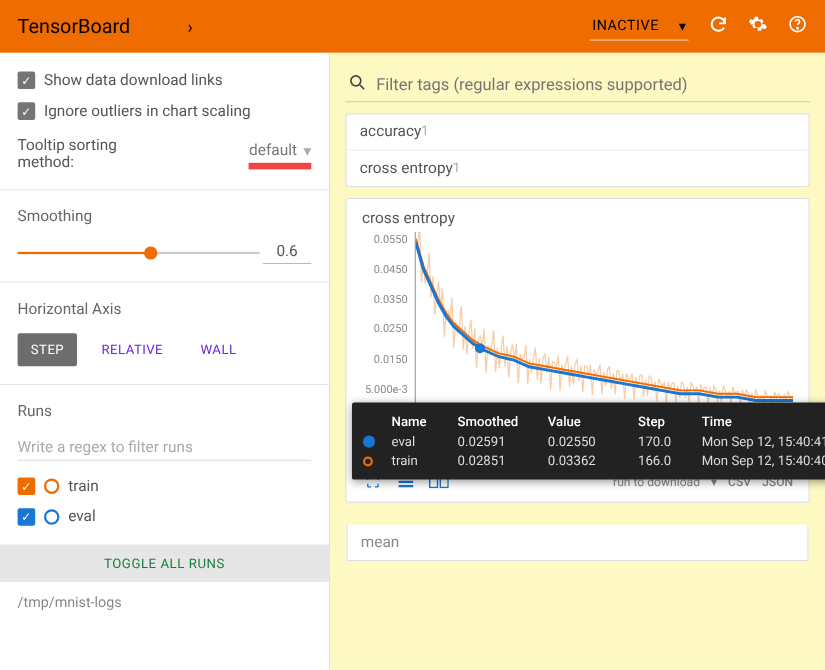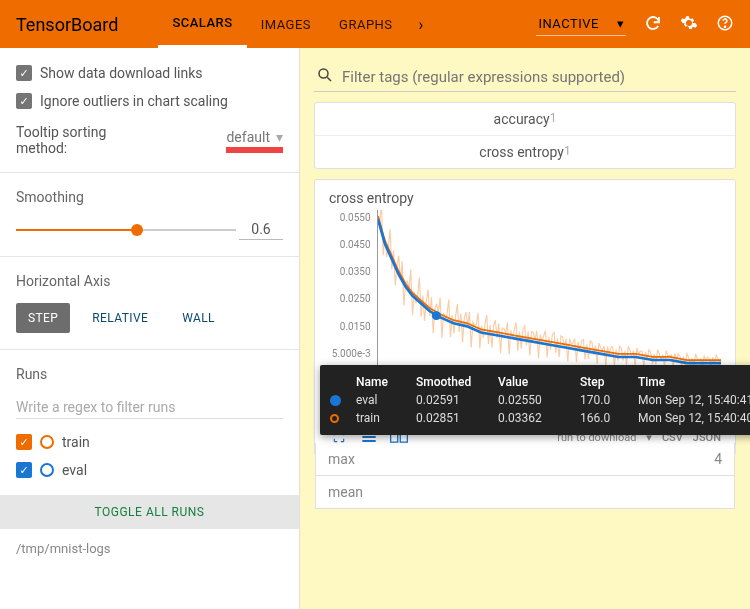--- a/index.html
+++ b/index.html
@@ -23,34 +23,34 @@
 .select{display:flex;align-items:center;gap:6px;border-bottom:6px solid #ef4444;padding:2px 0;cursor:pointer;color:#777}
 .hr{border:none;border-top:1px solid #e5e5e5;margin:10px -16px}
 .sec-title{color:#666;margin-bottom:8px}
 .slider-row{display:flex;align-items:flex-end;gap:3px}
 .slider{position:relative;flex:1;height:20px}
 .track{position:absolute;top:9px;left:0;right:0;height:2px;background:#ccc}
 .track-fill{position:absolute;top:9px;left:0;width:55%;height:2px;background:#ef6c00}
 .thumb{position:absolute;top:4px;left:55%;transform:translateX(-50%);width:12px;height:12px;border-radius:50%;background:#ef6c00;cursor:pointer}
 .sval{border-bottom:1px solid #bbb;width:44px;text-align:center;padding:2px}
 .axis-btns{display:flex;gap:10px}
-.axis-btn{padding:8px 12px;font-size:12px;letter-spacing:0.4px;cursor:pointer;color:#0c4a6e;border-radius:2px}
+.axis-btn{padding:8px 12px;font-size:12px;letter-spacing:0.4px;cursor:pointer;color:#6d28d9;border-radius:2px}
 .axis-btn.active{background:#6d6d6d;color:#fff}
 .regex{color:#aaa;border-bottom:1px solid #ddd;padding:3px 0;margin-bottom:6px}
 .runrow{display:flex;align-items:center;gap:8px;padding:3px 0}
 .ring{width:14px;height:14px;border-radius:50%;border:2px solid}
 .ring.orange{border-color:#ef6c00}
 .ring.blue{border-color:#1976d2}
 .toggle-all{background:#e6e6e6;text-align:center;padding:10px;font-size:12px;letter-spacing:0.5px;color:#15803d;margin:8px -16px 6px;cursor:pointer}
 .path{color:#888;font-size:13px}
 .main{flex:1;background:#fef9c3;padding:14px 14px 14px 14px;display:flex;flex-direction:column;gap:10px;position:relative}
 .search{display:flex;align-items:center;gap:8px;border-bottom:1px solid #ccc;padding:4px 2px}
 .search input{border:none;outline:none;background:transparent;flex:1;font-size:15px;color:#888}
 .sgroup{background:#fff;border:1px solid #e0e0e0;border-radius:3px}
-.srow{display:flex;justify-content:center;padding:8px 12px;border-bottom:1px solid #eee;font-size:14px;color:#555;cursor:pointer}
+.srow{display:flex;justify-content:flex-start;padding:8px 12px;border-bottom:1px solid #eee;font-size:14px;color:#555;cursor:pointer}
 .srow:last-child{border-bottom:none}
 .srow .count{color:#aaa;font-size:12px}
 .chartcard{background:#fff;border:1px solid #e0e0e0;border-radius:3px;padding:10px 14px}
 .chartcard .ctitle{color:#555;margin-bottom:4px;font-size:14px}
 .chart{display:flex;height:200px}
 .yaxis{display:flex;flex-direction:column;justify-content:space-between;text-align:right;font-size:10px;color:#888;padding:2px 6px 24px 0}
 .plot{flex:1;position:relative;border-left:1px solid #999;border-bottom:1px solid #999}
 .plot .zero{position:absolute;left:0;right:0;top:85%;border-top:1px solid #aaa}
 .plot svg{position:absolute;inset:0;width:100%;height:100%}
 .xaxis{display:flex;justify-content:space-between;font-size:10px;color:#888;padding:2px 0 0 46px}
@@ -64,25 +64,20 @@
 .dot.orange{background:#ef6c00;border:1px solid #ef6c00;background:transparent;border-width:2px;width:9px;height:9px}
 .faded-rows{position:absolute;left:0;right:0;bottom:-54px;display:flex;flex-direction:column;gap:0}
 .faded-rows .frow{background:#fff;border:1px solid #e0e0e0;border-top:none;padding:8px 12px;display:flex;justify-content:space-between;color:#888;font-size:14px}
 svg{pointer-events:none}
 </style>
 </head>
 <body>
 
 <div class="header">
   <div class="brand">TensorBoard</div>
-  <div class="tabs">
-    <div class="tab active">SCALARS</div>
-    <div class="tab">IMAGES</div>
-    <div class="tab">GRAPHS</div>
-  </div>
   <div class="arrow">›</div>
   <div class="inactive">
     <span>INACTIVE</span>
     <span>▾</span>
   </div>
   <div class="hicon">
     <svg width="18" height="18" viewBox="0 0 24 24" fill="none" stroke="#fff" stroke-width="2.4">
         <path d="M20 11A8 8 0 1 0 19 16"></path>
         <path d="M20 4v7h-7"></path>
       </svg>
@@ -250,23 +245,19 @@
           <span>0.02851</span>
           <span>0.03362</span>
           <span>166.0</span>
           <span>Mon Sep 12, 15:40:40</span>
 
         </div>
       </div>
 
       <div class="faded-rows">
         <div class="frow">
-          <span>max</span>
-          <span>4</span>
-        </div>
-        <div class="frow">
           <span>mean</span>
           <span></span>
         </div>
       </div>
     </div>
   </div>
 </div>
 
 </body></html>

